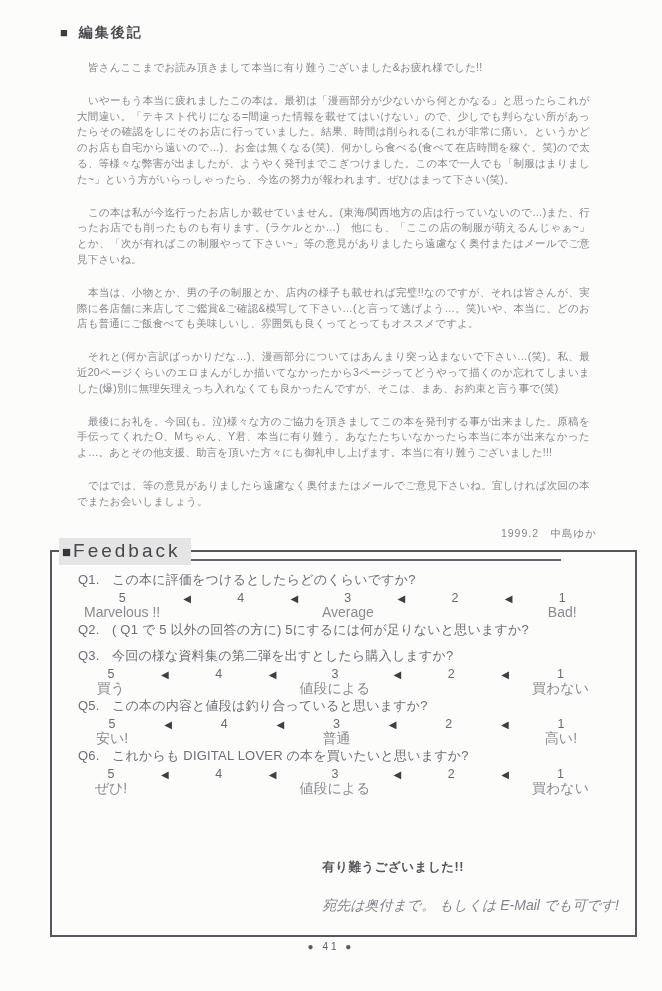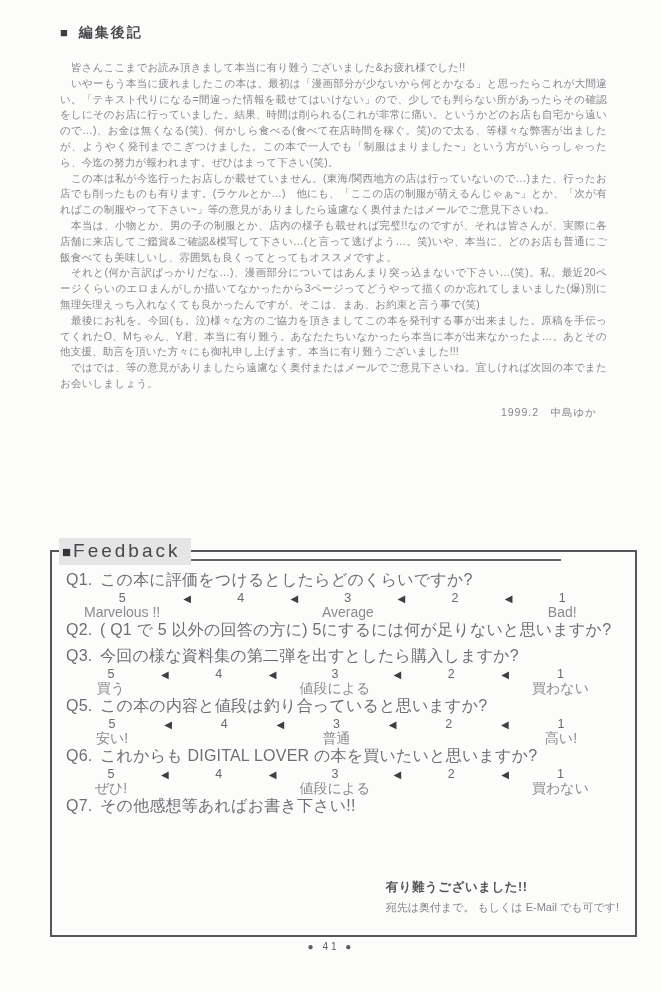--- a/index.html
+++ b/index.html
@@ -29,21 +29,21 @@
     color: #4b4b52;
     letter-spacing: 2px;
     margin: 0 0 18px 0;
   }
   .section-header .sq {
     font-size: 13px;
     color: #3c3c42;
     margin-right: 9px;
   }
   .body-text p {
-    margin: 0;
+    margin: 17px;
     font-size: 10.5px;
     line-height: 15.8px;
     color: #86868e;
     text-align: justify;
     text-indent: 11px;
     letter-spacing: 0.2px;
   }
   .signature {
     margin-top: 14px;
     padding-right: 10px;
@@ -91,24 +91,25 @@
   .fb-divider {
     margin: 7px 0 0 62px;
     width: 447px;
     border-top: 2px solid #64646a;
   }
   .fb-questions {
     padding: 12px 14px 0 14px;
   }
   .q-line {
     display: flex;
-    font-size: 16px;
+    font-size: 13px;
     line-height: 14px;
     color: #6e6e78;
     letter-spacing: 0.2px;
+    margin-left: 12px;
   }
   .q-label { width: 34px; flex-shrink: 0; }
   .q-text  { flex: 1; }
   .q-gap-sm { margin-bottom: 6px; }
   .q-gap-md { margin-bottom: 12px; }
 
   .scale {
     margin: 4px 0 5px 18px;
     width: 505px;
     display: grid;
@@ -138,23 +139,24 @@
     bottom: 20px;
     text-align: left;
   }
   .fb-thanks .big {
     font-size: 12.5px;
     font-weight: bold;
     color: #55555c;
     letter-spacing: 0.5px;
   }
   .fb-thanks .small {
-    margin-top: 4px;
-    font-size: 11px;
+    margin-top: 21px;
+    font-size: 14px;
     color: #84848c;
+    font-style: italic;
   }
 
   
   #page-footer {
     position: absolute;
     top: 941px;
     left: 0;
     width: 662px;
     text-align: center;
     font-size: 10px;
@@ -314,24 +316,20 @@
             <div class="num">2</div>
             <div class="lbl"></div>
           </div>
         <div class="cell arrow">◀</div>
         <div class="cell">
             <div class="num">1</div>
             <div class="lbl">買わない</div>
           </div>
       </div>
 
-      <div class="q-line">
-        <span class="q-label">Q7.</span>
-        <span class="q-text">その他感想等あればお書き下さい!!</span>
-      </div>
 
     </div>
 
     <div class="fb-thanks">
       <div class="big">有り難うございました!!</div>
       <div class="small">宛先は奥付まで。 もしくは E-Mail でも可です!</div>
     </div>
   </div>
 
   <div id="page-footer">● 41 ●</div>

